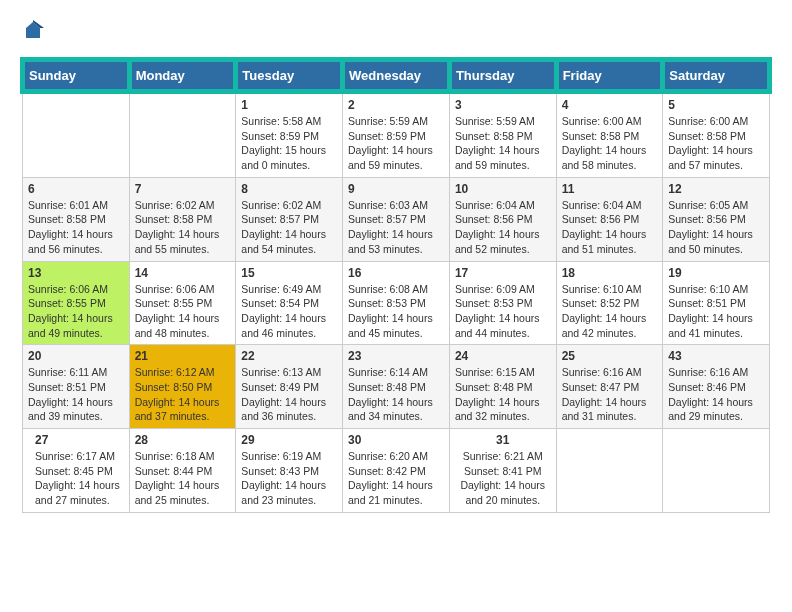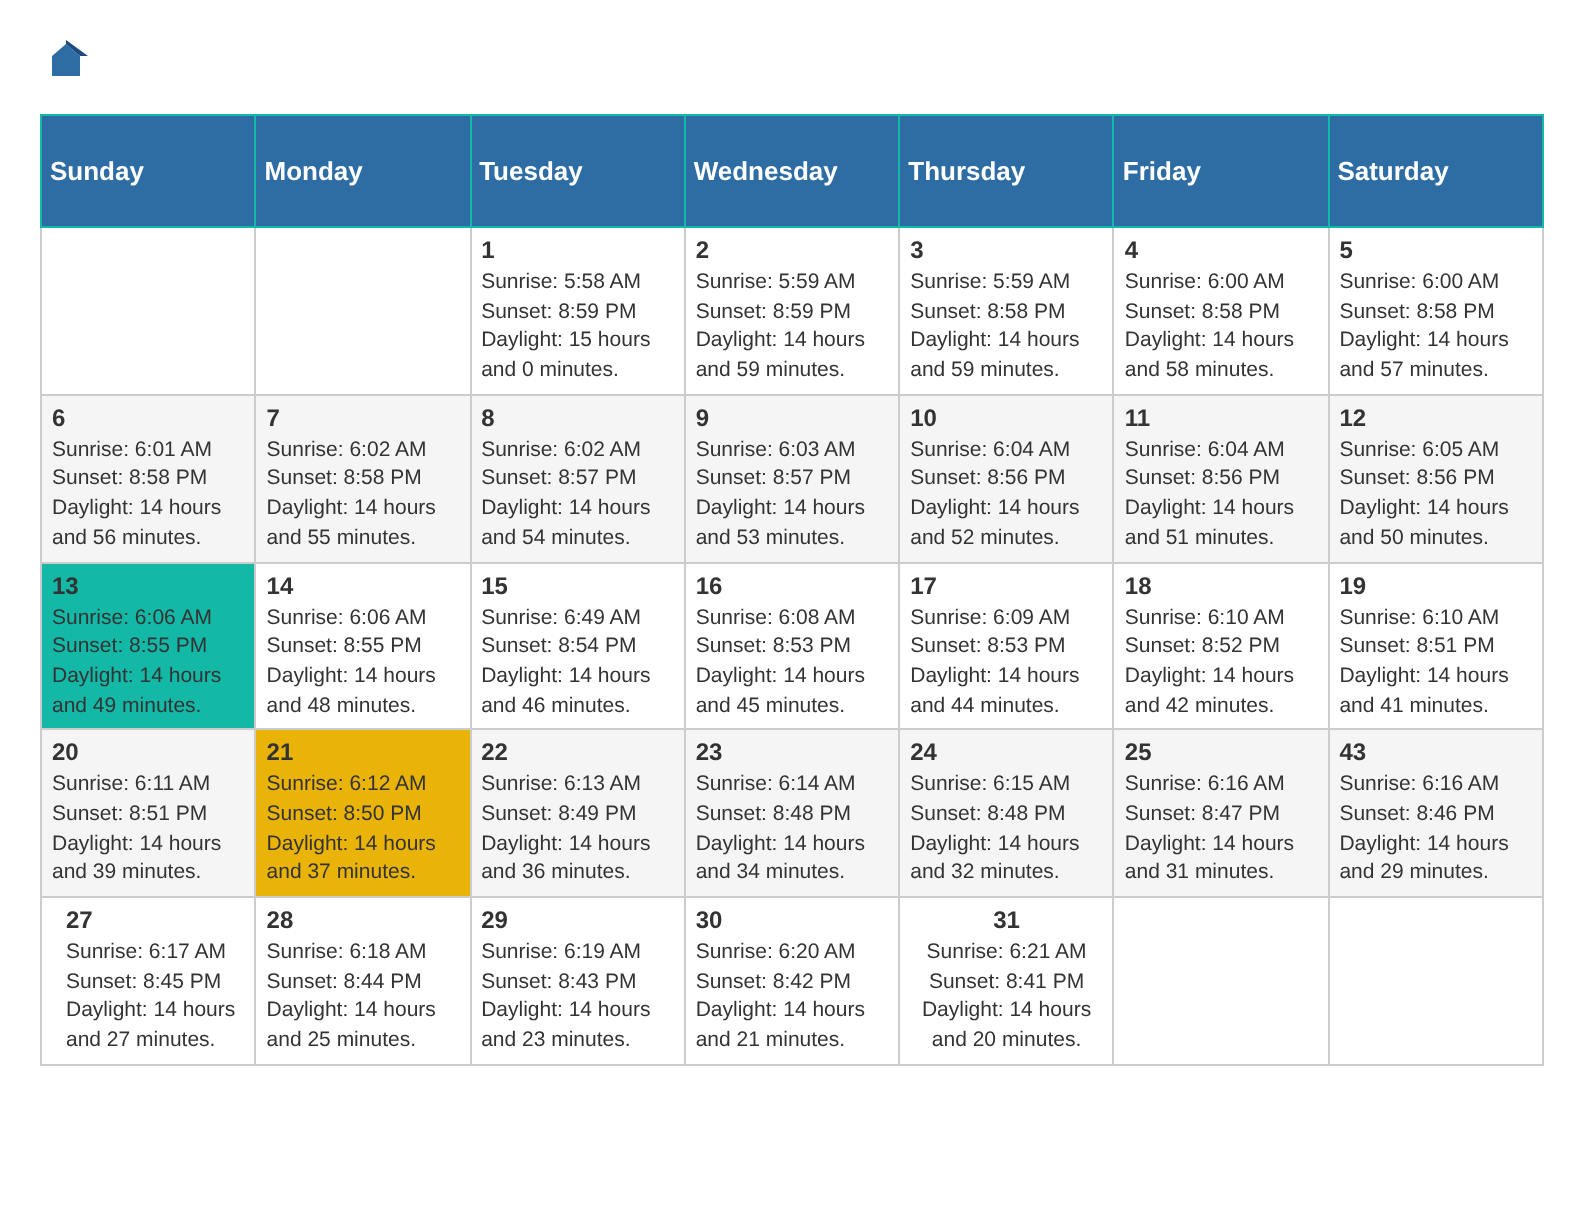--- a/index.html
+++ b/index.html
@@ -51,23 +51,23 @@
     .calendar {
       width: 100%;
       border-collapse: collapse;
       border: 1px solid #ccc;
     }
     .calendar th {
       background-color: #2e6da4;
       color: #fff;
       font-size: 13px;
       font-weight: bold;
-      padding: 20px 4px;
+      padding: 6px 4px;
       text-align: left;
-      border: 1px solid #14b8a6;
+      border: 5px solid #14b8a6;
     }
     .calendar td {
       vertical-align: top;
       border: 1px solid #ccc;
       padding: 4px 5px;
       width: 107px;
       min-height: 80px;
       font-size: 10.5px;
       color: #333;
       background: #fff;
@@ -209,21 +209,21 @@
         </td>
         <td style="background: rgb(245, 245, 245);">
           <span class="day-number">12</span>
           <div class="cell-content" style="white-space: pre-line;">Sunrise: 6:05 AM
 Sunset: 8:56 PM
 Daylight: 14 hours
 and 50 minutes.</div>
         </td>
       </tr>
       <tr>
-        <td style="background: #14b8a6;">
+        <td style="background: #bef264;">
           <span class="day-number">13</span>
           <div class="cell-content" style="white-space: pre-line;">Sunrise: 6:06 AM
 Sunset: 8:55 PM
 Daylight: 14 hours
 and 49 minutes.</div>
         </td>
         <td style="background: rgb(255, 255, 255);">
           <span class="day-number">14</span>
           <div class="cell-content" style="white-space: pre-line;">Sunrise: 6:06 AM
 Sunset: 8:55 PM

